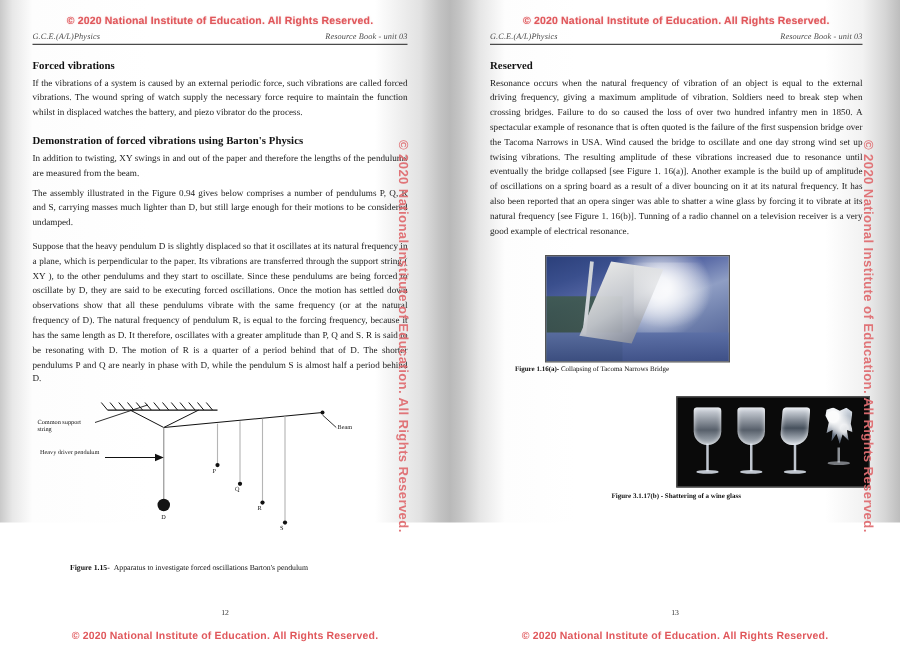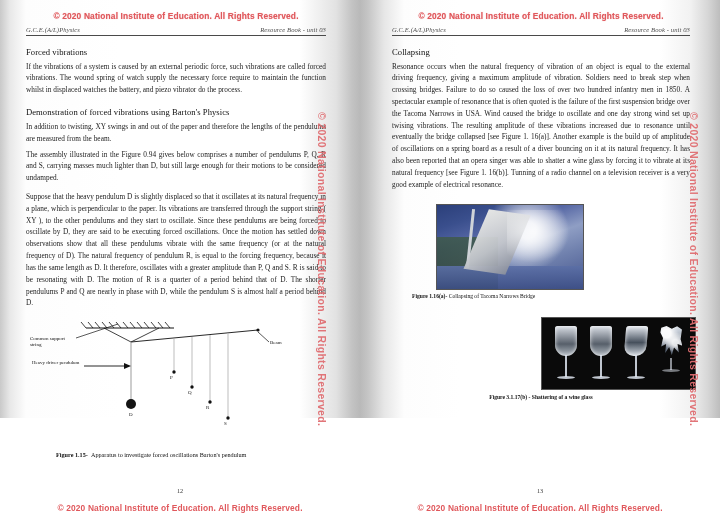--- a/index.html
+++ b/index.html
@@ -27,21 +27,21 @@
   }
   .runhead{
     display:flex;justify-content:space-between;align-items:flex-end;
     border-bottom:1px solid #4a4a4a;
     font-style:italic;font-size:6.6px;color:#2a2a2a;
     margin-top:5px;padding-bottom:1.5px;letter-spacing:.1px;
   }
   .runhead span{opacity:.85;}
 
   h2.sec{
-    font-size:8.6px;font-weight:normal;color:#111;margin:11px 0 4px 0;
+    font-size:8.6px;font-weight:bold;color:#111;margin:11px 0 4px 0;
     letter-spacing:.05px;
   }
   p.body{
     font-size:7.3px;line-height:1.62;color:#1b1b1b;margin:0 0 7px 0;
     text-align:justify;letter-spacing:.02px;
   }
   p.body.tight{margin-bottom:4px;}
 
   
   .fig-barton{position:relative;height:132px;margin-top:6px;}
@@ -222,21 +222,21 @@
     <div class="copyright-bot">© 2020 National Institute of Education. All Rights Reserved.</div>
   </div>
 
   <div class="page page-right">
     <div class="copyright-top">© 2020 National Institute of Education. All Rights Reserved.</div>
     <div class="runhead">
       <span>G.C.E.(A/L)Physics</span>
       <span>Resource Book - unit 03</span>
     </div>
 
-    <h2 class="sec">Collapsing</h2>
+    <h2 class="sec">Reserved</h2>
     <p class="body">Resonance occurs when the natural frequency of vibration of an object is equal to the external driving frequency, giving a maximum amplitude of vibration.  Soldiers need to break step when crossing bridges.  Failure to do so caused the loss of over two hundred infantry men in 1850.  A spectacular example of resonance that is often quoted is the failure of the first suspension bridge over the Tacoma Narrows in USA.  Wind caused the bridge to oscillate and one day strong wind set up twising vibrations.  The resulting amplitude of these vibrations increased due to resonance until eventually the bridge collapsed [see Figure 1. 16(a)].  Another example is the build up of amplitude of oscillations on a spring board as a result of a diver bouncing on it at its natural frequency. It has also been reported that an opera singer was able to shatter a wine glass by forcing it to vibrate at its natural frequency [see Figure 1. 16(b)].  Tunning of a radio channel on a television receiver is a very good example of electrical resonance.</p>
 
     <div class="photo-box photo-tacoma">
       <div class="tac-land"></div>
       <div class="tac-water"></div>
       <div class="tac-tower"></div>
       <div class="tac-deck"></div>
       <div class="tac-spray"></div>
     </div>
     <div class="cap-tacoma">

